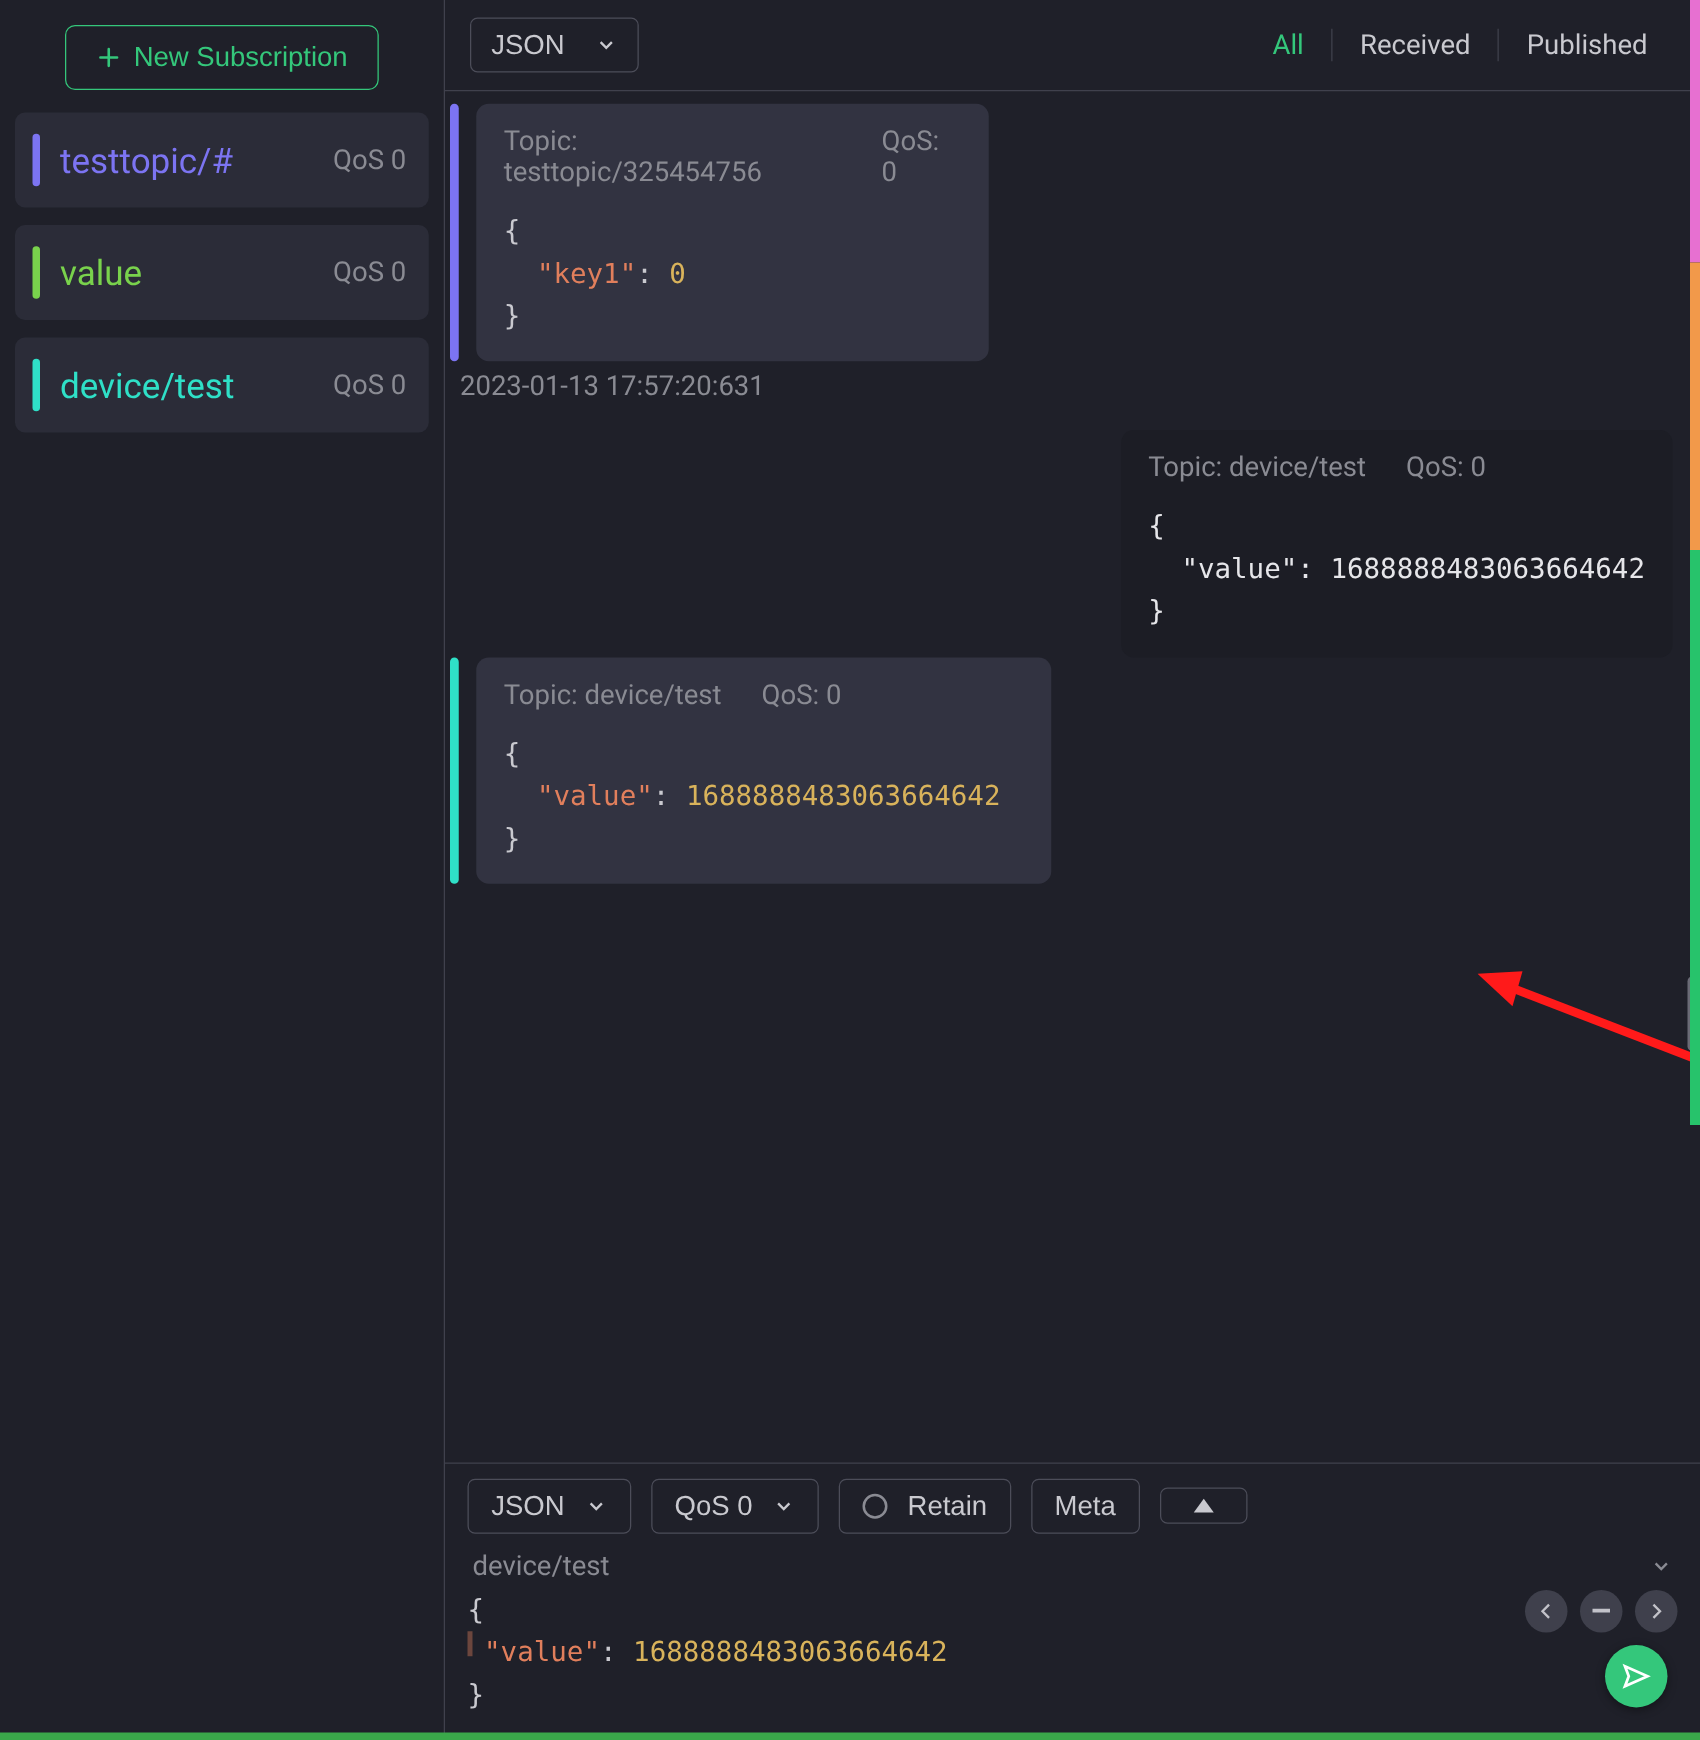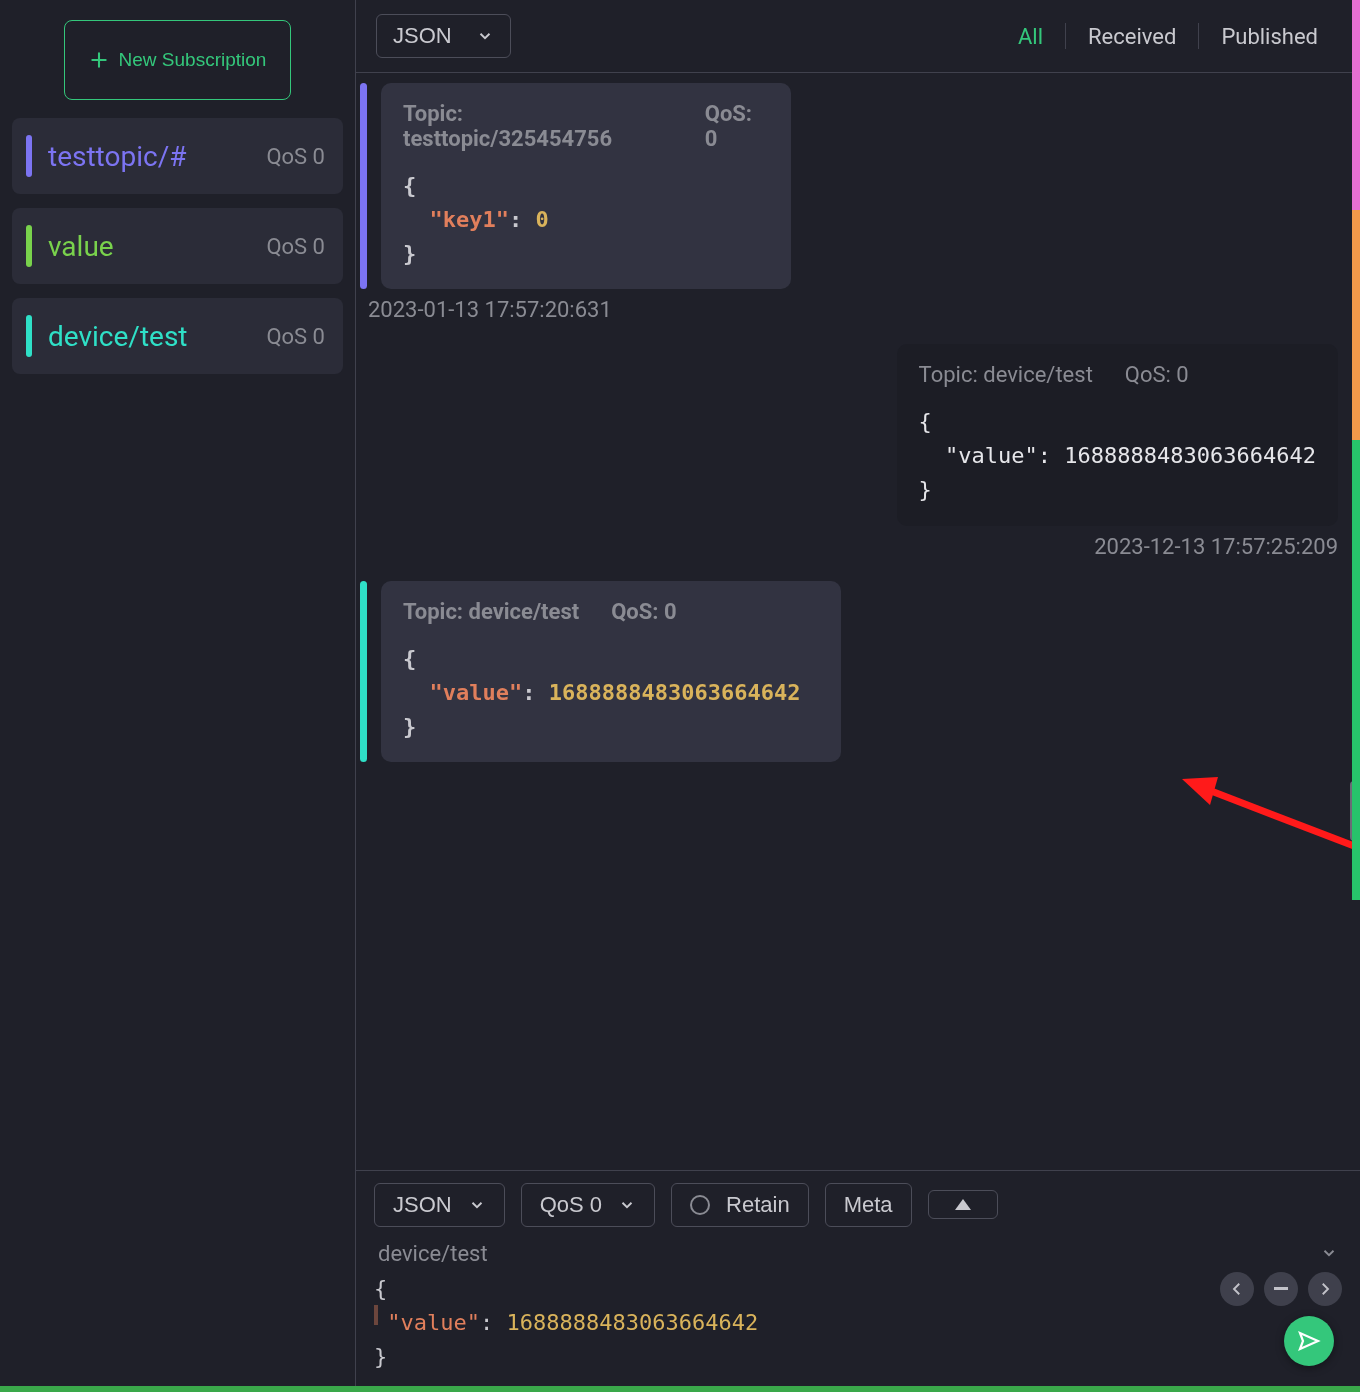--- a/index.html
+++ b/index.html
@@ -19,21 +19,21 @@
     --json-num:#d9b35b;
   }
   *{box-sizing:border-box;}
   html,body{margin:0;padding:0;background:var(--bg2);color:var(--text);font-family:-apple-system,BlinkMacSystemFont,"Segoe UI",Roboto,sans-serif;font-size:20px;height:100%;}
   .app{display:flex;width:1360px;height:1392px;background:var(--bg2);position:relative;}
   
   .sidebar{width:356px;flex:0 0 356px;border-right:1px solid var(--divider);padding:12px 12px 0 12px;}
   .main{flex:1 1 auto;display:flex;flex-direction:column;min-width:0;}
 
   
-  .new-sub{margin:8px auto 18px;display:flex;align-items:center;justify-content:center;gap:10px;border:1.5px solid var(--green);color:var(--green);background:transparent;border-radius:8px;padding:28px 24px;font-size:19px;cursor:pointer;}
+  .new-sub{margin:8px auto 18px;display:flex;align-items:center;justify-content:center;gap:10px;border:1.5px solid var(--green);color:var(--green);background:transparent;border-radius:8px;padding:12px 24px;font-size:22px;cursor:pointer;}
   .new-sub svg{stroke:var(--green);}
 
   .subs{display:flex;flex-direction:column;gap:14px;}
   .sub-item{display:flex;align-items:center;background:var(--panel2);border-radius:8px;padding:0 18px 0 0;height:76px;cursor:pointer;}
   .sub-item .bar{width:6px;height:42px;border-radius:3px;margin-left:14px;margin-right:16px;}
   .sub-item .name{flex:1;font-size:28px;}
   .sub-item .qos{color:var(--muted);font-size:22px;}
   .c-purple .bar{background:var(--sub-purple);} .c-purple .name{color:var(--sub-purple);}
   .c-green  .bar{background:var(--sub-green);}  .c-green  .name{color:var(--sub-green);}
   .c-teal   .bar{background:var(--sub-teal);}   .c-teal   .name{color:var(--sub-teal);}
@@ -48,21 +48,21 @@
   .filters .sep{width:1px;height:26px;background:var(--divider);}
   .filters .active{color:var(--green);}
 
   
   .messages{flex:1 1 auto;padding:10px 18px 0 4px;overflow:hidden;position:relative;}
   .msg-wrap{display:flex;flex-direction:column;}
   .timestamp{color:var(--muted);font-size:22px;margin:8px 0 22px 8px;}
   .ts-right{text-align:right;margin-right:4px;margin-left:0;}
 
   .bubble{background:var(--panel);border-radius:10px;padding:18px 22px;position:relative;}
-  .recv{display:flex;align-items:stretch;font-weight:bold;}
+  .recv{display:flex;align-items:stretch;}
   .recv .stripe{width:7px;border-radius:4px;margin-right:14px;flex:0 0 7px;}
   .recv .bubble{flex:0 0 auto;}
   .sent-row{display:flex;justify-content:flex-end;padding-right:4px;}
   .sent .bubble{}
 
   .stripe.purple{background:var(--sub-purple);}
   .stripe.teal{background:var(--sub-teal);}
 
   .mhead{display:flex;gap:32px;color:var(--muted);font-size:22px;margin-bottom:18px;}
   .code{font-family:ui-monospace,Menlo,Consolas,monospace;font-size:22px;line-height:1.55;white-space:pre;}
@@ -187,21 +187,20 @@
               <div class="mhead">
                 <span>Topic: device/test</span>
                 <span>QoS: 0</span>
               </div>
               <div class="code plain"><span>{</span>
   <span>"value"</span><span>: </span><span>1688888483063664642</span>
 <span>}</span></div>
             </div>
           </div>
         </div>
-        <div class="timestamp ts-right">2023-12-13 17:57:25:209</div>
       </div>
 
       <div class="msg-wrap">
         <div class="recv">
           <span class="stripe teal"></span>
           <div class="bubble" style="width:460px;">
             <div class="mhead">
               <span>Topic: device/test</span>
               <span>QoS: 0</span>
             </div>

